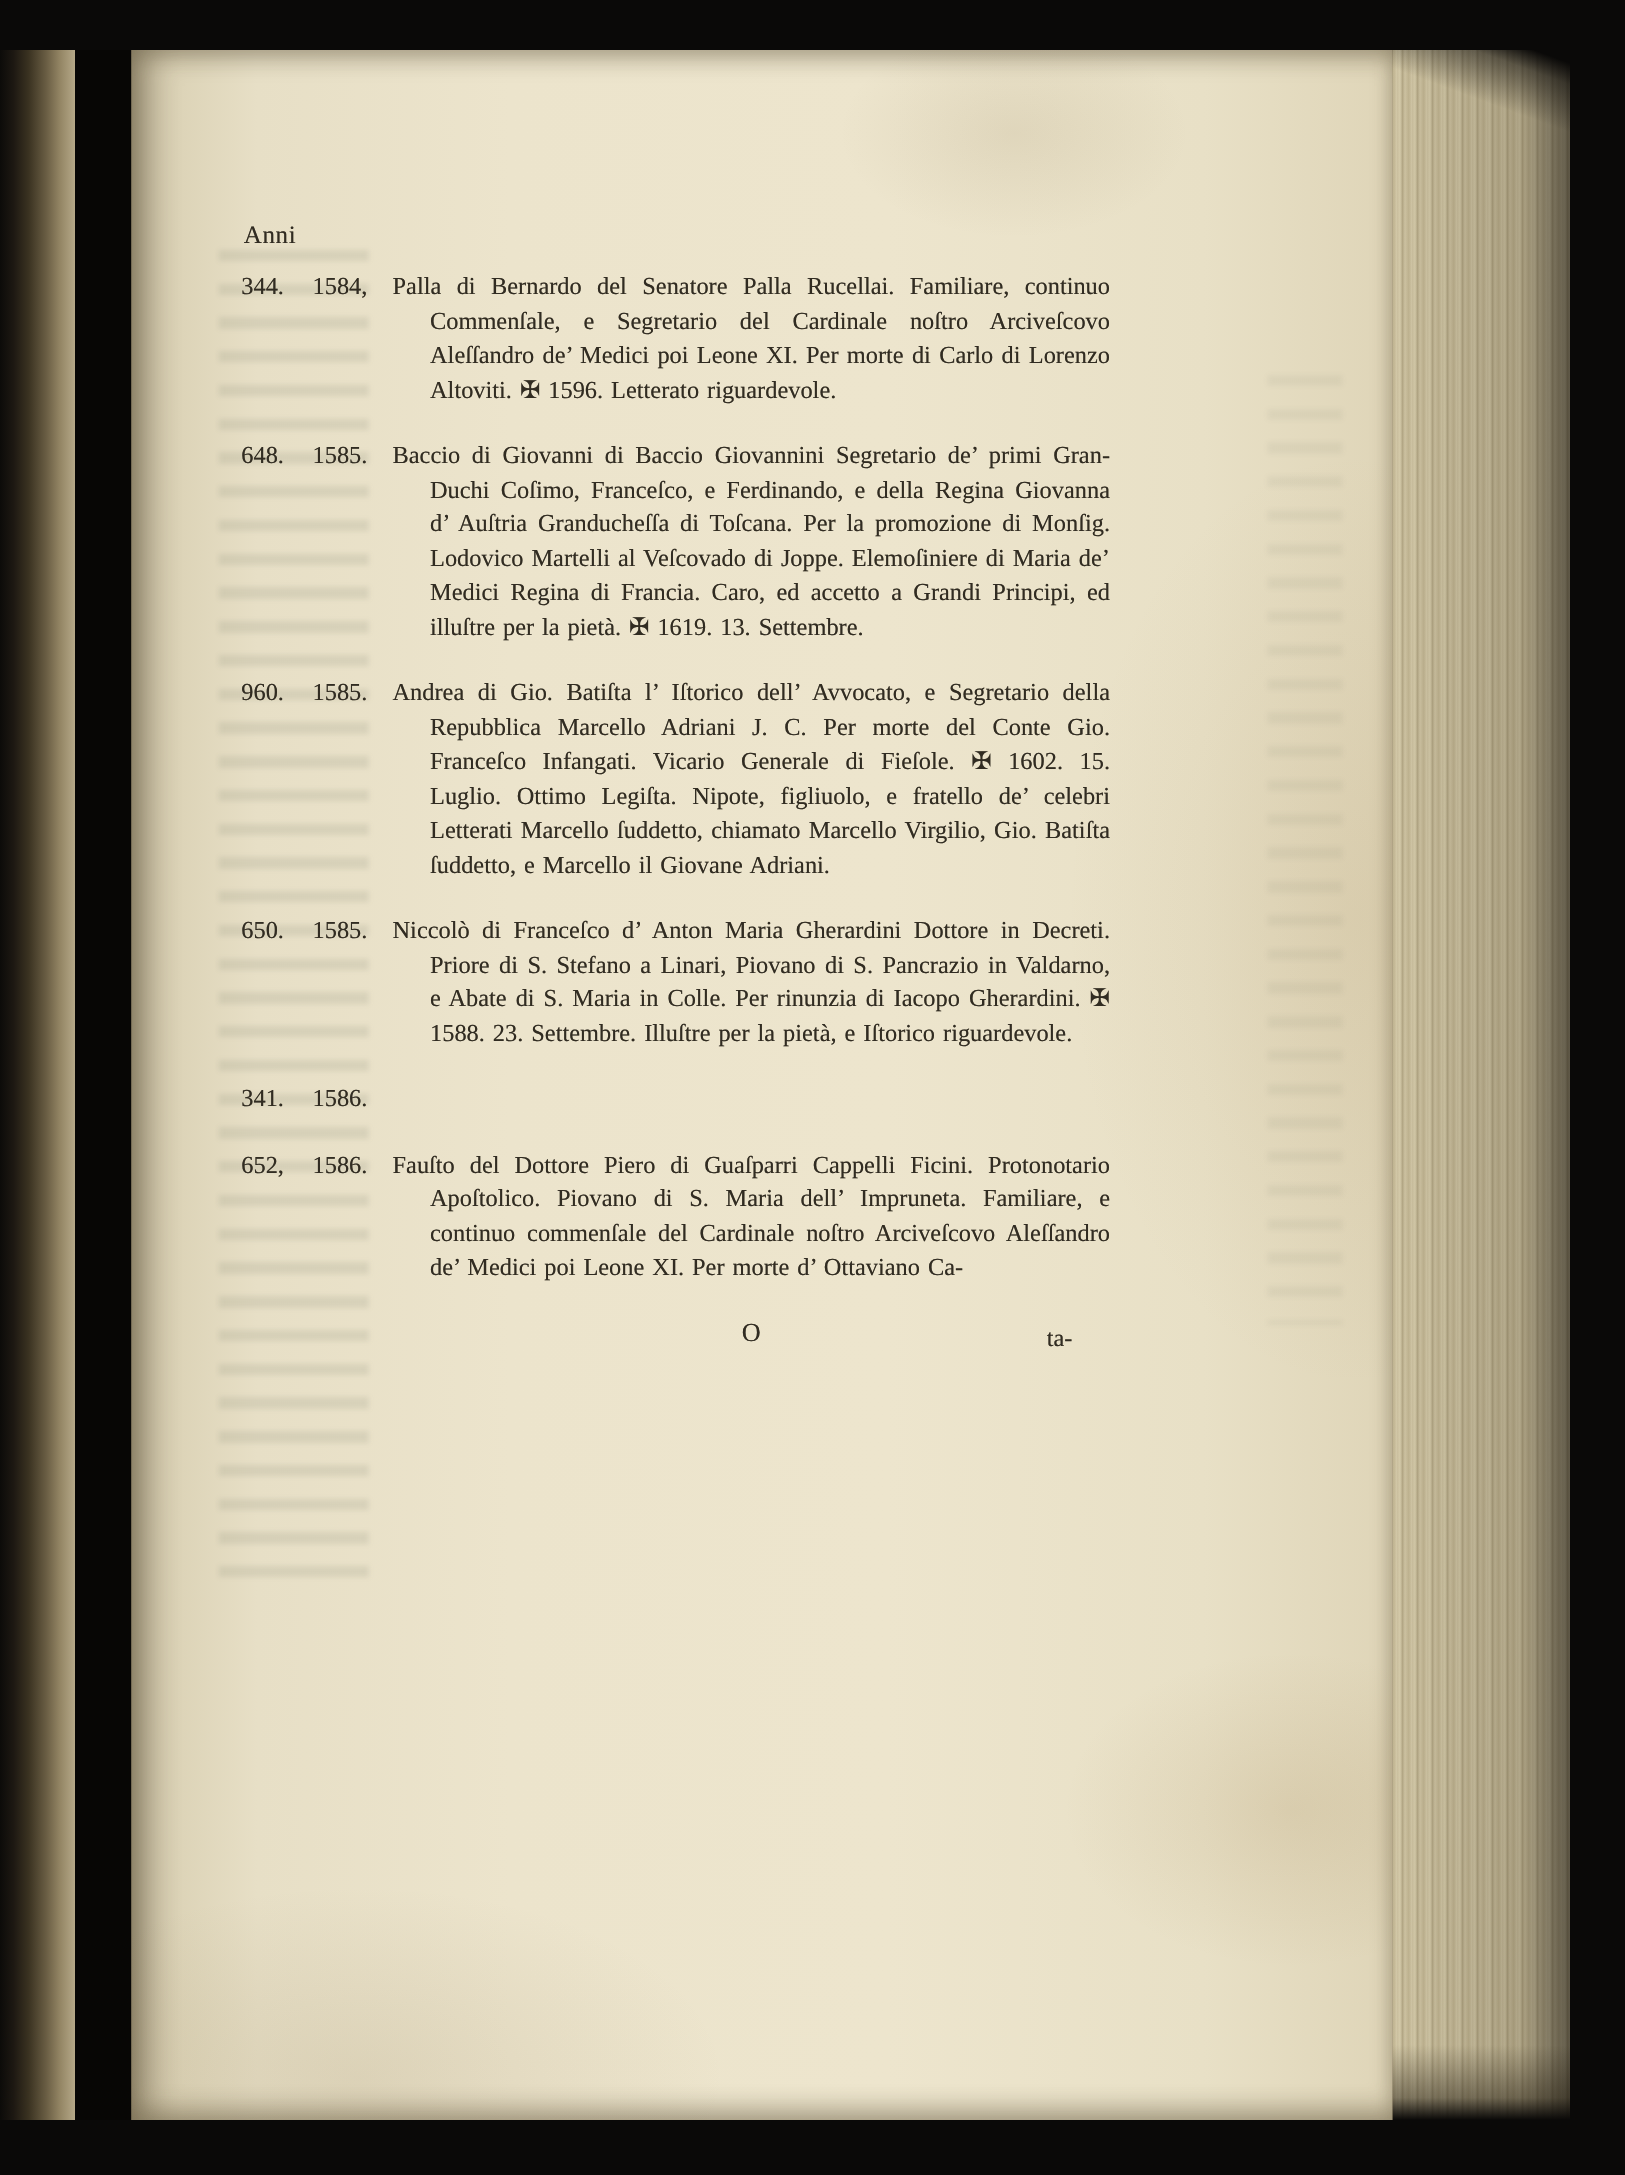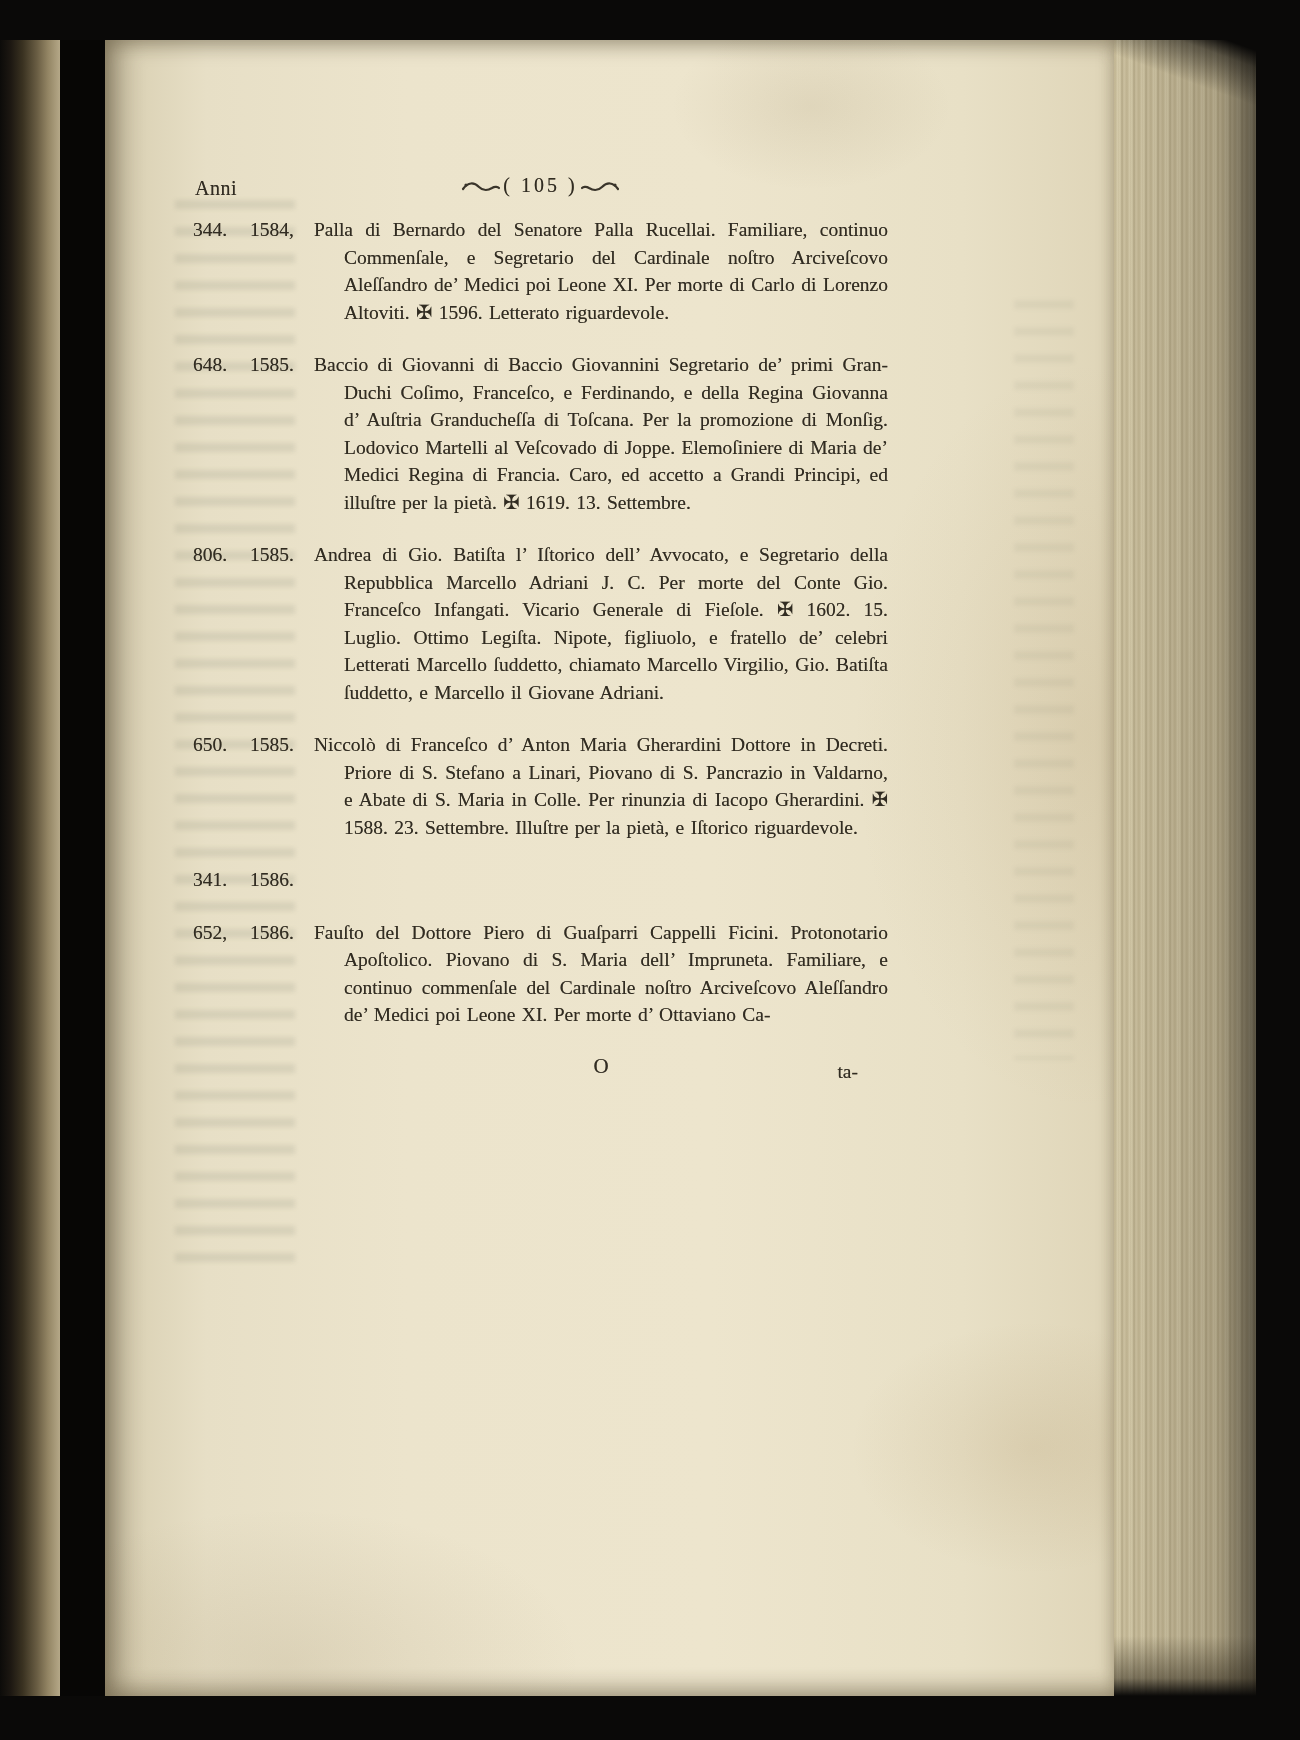--- a/index.html
+++ b/index.html
@@ -111,43 +111,36 @@
 <div class="edges"></div>
 
 <div class="page">
   <div class="showthrough"></div>
   <div class="showthrough right"></div>
 
   <div class="text-area">
 
     <div class="page-header">
       <span class="anni">Anni</span>
-      <span class="pagenum"><svg width="40" height="14" viewBox="0 0 40 14">
-            <path d="M2 9 C7 2, 13 2, 18 7 C21 10, 26 11, 31 8 C34 6, 37 7, 38 8" stroke="#3a352b" fill="none" stroke-width="2.2" stroke-linecap="round"></path>
-            <circle cx="5" cy="5" r="1.6" fill="#3a352b"></circle>
-          </svg><span>( 105 )</span><svg class="flip" width="40" height="14" viewBox="0 0 40 14">
-            <path d="M2 9 C7 2, 13 2, 18 7 C21 10, 26 11, 31 8 C34 6, 37 7, 38 8" stroke="#3a352b" fill="none" stroke-width="2.2" stroke-linecap="round"></path>
-            <circle cx="5" cy="5" r="1.6" fill="#3a352b"></circle>
-          </svg></span>
     </div>
 
     <div class="entry">
       <span class="e-num">344.</span>
       <span class="e-year">1584,</span>
       <span class="e-text">Palla di Bernardo del Senatore Palla Rucellai. Familiare, continuo Commenſale, e Segretario del Cardinale noſtro Arciveſcovo Aleſſandro de’ Medici poi Leone XI. Per morte di Carlo di Lorenzo Altoviti. ✠ 1596. Letterato riguardevole.</span>
     </div>
 
     <div class="entry">
       <span class="e-num">648.</span>
       <span class="e-year">1585.</span>
       <span class="e-text">Baccio di Giovanni di Baccio Giovannini Segretario de’ primi Gran-Duchi Coſimo, Franceſco, e Ferdinando, e della Regina Giovanna d’ Auſtria Granducheſſa di Toſcana. Per la promozione di Monſig. Lodovico Martelli al Veſcovado di Joppe. Elemoſiniere di Maria de’ Medici Regina di Francia. Caro, ed accetto a Grandi Principi, ed illuſtre per la pietà. ✠ 1619. 13. Settembre.</span>
     </div>
 
     <div class="entry">
-      <span class="e-num">806.</span>
+      <span class="e-num">960.</span>
       <span class="e-year">1585.</span>
       <span class="e-text">Andrea di Gio. Batiſta l’ Iſtorico dell’ Avvocato, e Segretario della Repubblica Marcello Adriani J. C. Per morte del Conte Gio. Franceſco Infangati. Vicario Generale di Fieſole. ✠ 1602. 15. Luglio. Ottimo Legiſta. Nipote, figliuolo, e fratello de’ celebri Letterati Marcello ſuddetto, chiamato Marcello Virgilio, Gio. Batiſta ſuddetto, e Marcello il Giovane Adriani.</span>
     </div>
 
     <div class="entry">
       <span class="e-num">650.</span>
       <span class="e-year">1585.</span>
       <span class="e-text">Niccolò di Franceſco d’ Anton Maria Gherardini Dottore in Decreti. Priore di S. Stefano a Linari, Piovano di S. Pancrazio in Valdarno, e Abate di S. Maria in Colle. Per rinunzia di Iacopo Gherardini. ✠ 1588. 23. Settembre. Illuſtre per la pietà, e Iſtorico riguardevole.</span>
     </div>
 

